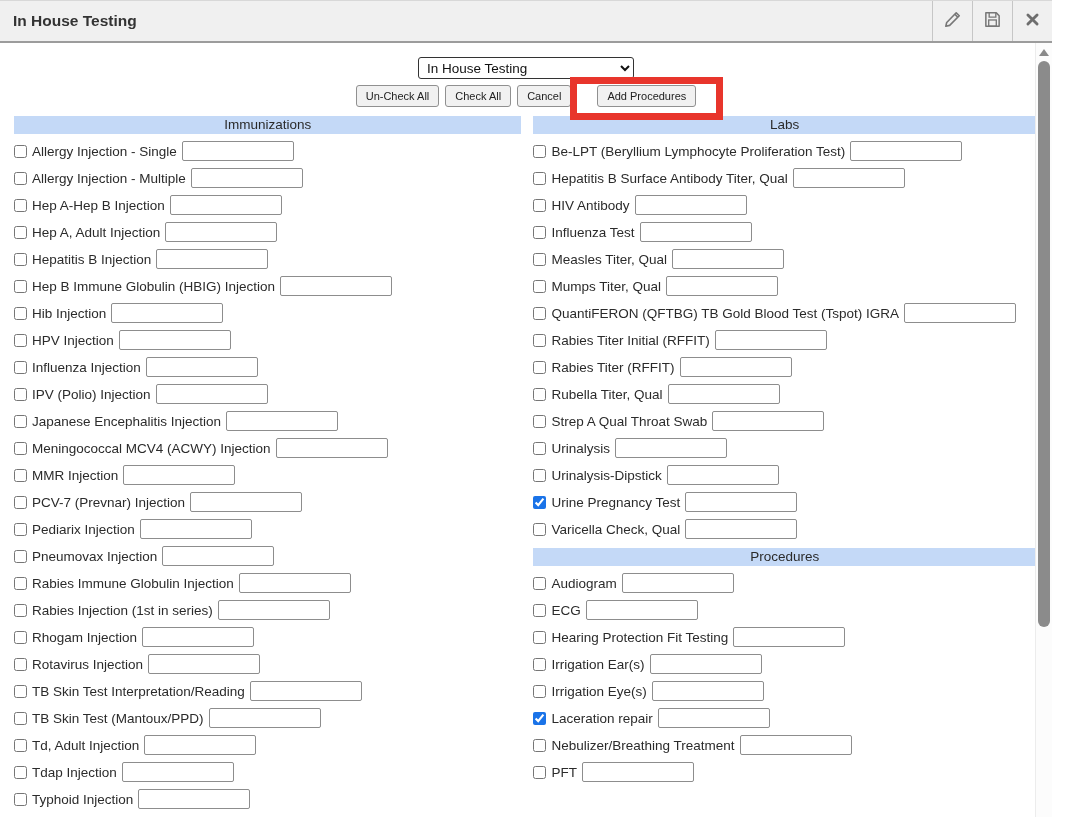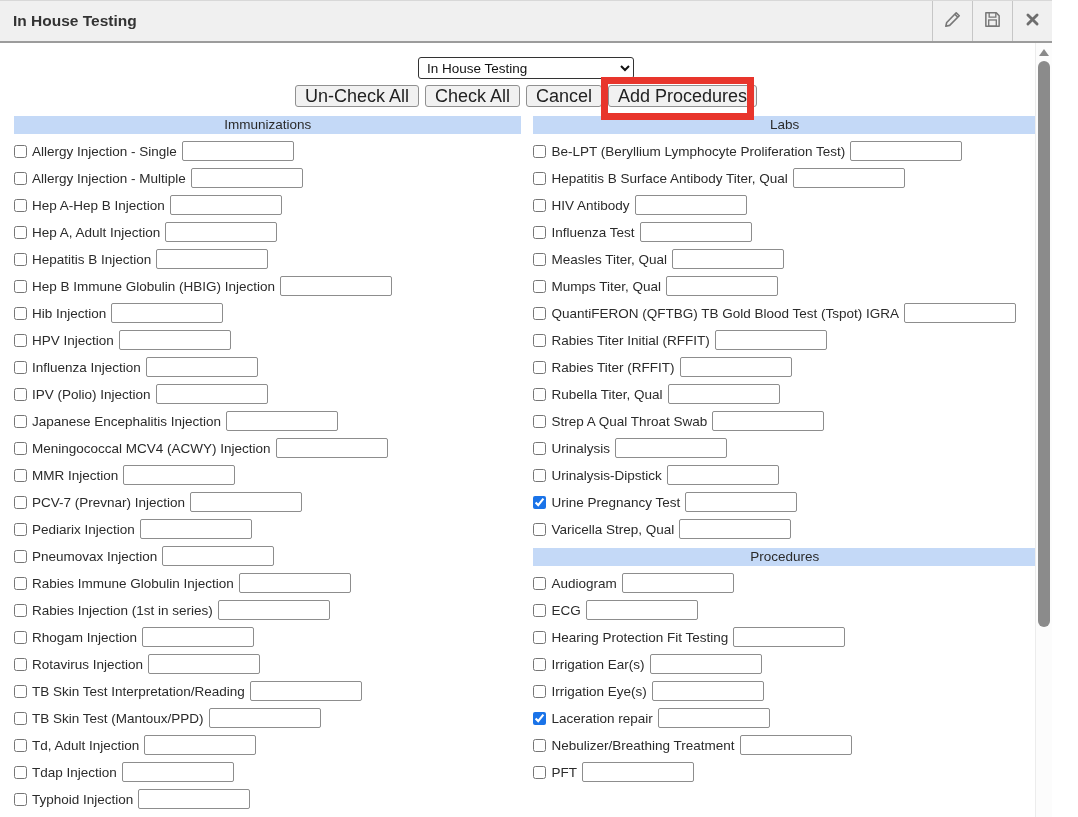--- a/index.html
+++ b/index.html
@@ -29,25 +29,25 @@
   .controls { text-align: center; }
   .group-select {
     margin-top: 14px; width: 216px; height: 22px;
     font-family: inherit; font-size: 13.5px; color: #111;
     border: 1px solid #333; border-radius: 3px; background: #fff;
     padding-left: 4px;
   }
   .btnrow { margin-top: 6px; display: flex; justify-content: center; gap: 6px; align-items: flex-start; height: 22px; }
   .btnrow button {
     height: 22px; padding: 0 9px;
-    font-family: inherit; font-size: 18px; color: #222;
+    font-family: inherit; font-size: 11px; color: #222;
     background: #f1f1f1; border: 1px solid #909090; border-radius: 3px;
     cursor: pointer; white-space: nowrap;
   }
-  .hl-wrap { position: relative; display: inline-block; }
+  .hl-wrap { position: relative; display: inline-block; padding-left: 20px; }
   .red-box {
     position: absolute; left: -7px; top: -8px; width: 153px; height: 43px;
     border: 7px solid #e8352c; pointer-events: none; z-index: 5;
   }
 
   
   .cols { display: flex; padding: 9px 16px 0 14px; gap: 12px; align-items: flex-start; }
   .col { width: 510px; }
   .col.right { width: 505px; }
   .sec-header {
@@ -334,21 +334,21 @@
             <span class="lab">Urinalysis-Dipstick</span>
             <input type="text" style="">
           </div>
           <div class="row">
             <input type="checkbox" checked="" style="">
             <span class="lab">Urine Pregnancy Test</span>
             <input type="text" style="">
           </div>
           <div class="row">
             <input type="checkbox" style="">
-            <span class="lab">Varicella Strep, Qual</span>
+            <span class="lab">Varicella Check, Qual</span>
             <input type="text" style="">
           </div>
           <div class="sec-header">Procedures</div>
           <div class="row">
             <input type="checkbox" style="">
             <span class="lab">Audiogram</span>
             <input type="text" style="">
           </div>
           <div class="row">
             <input type="checkbox" style="">

